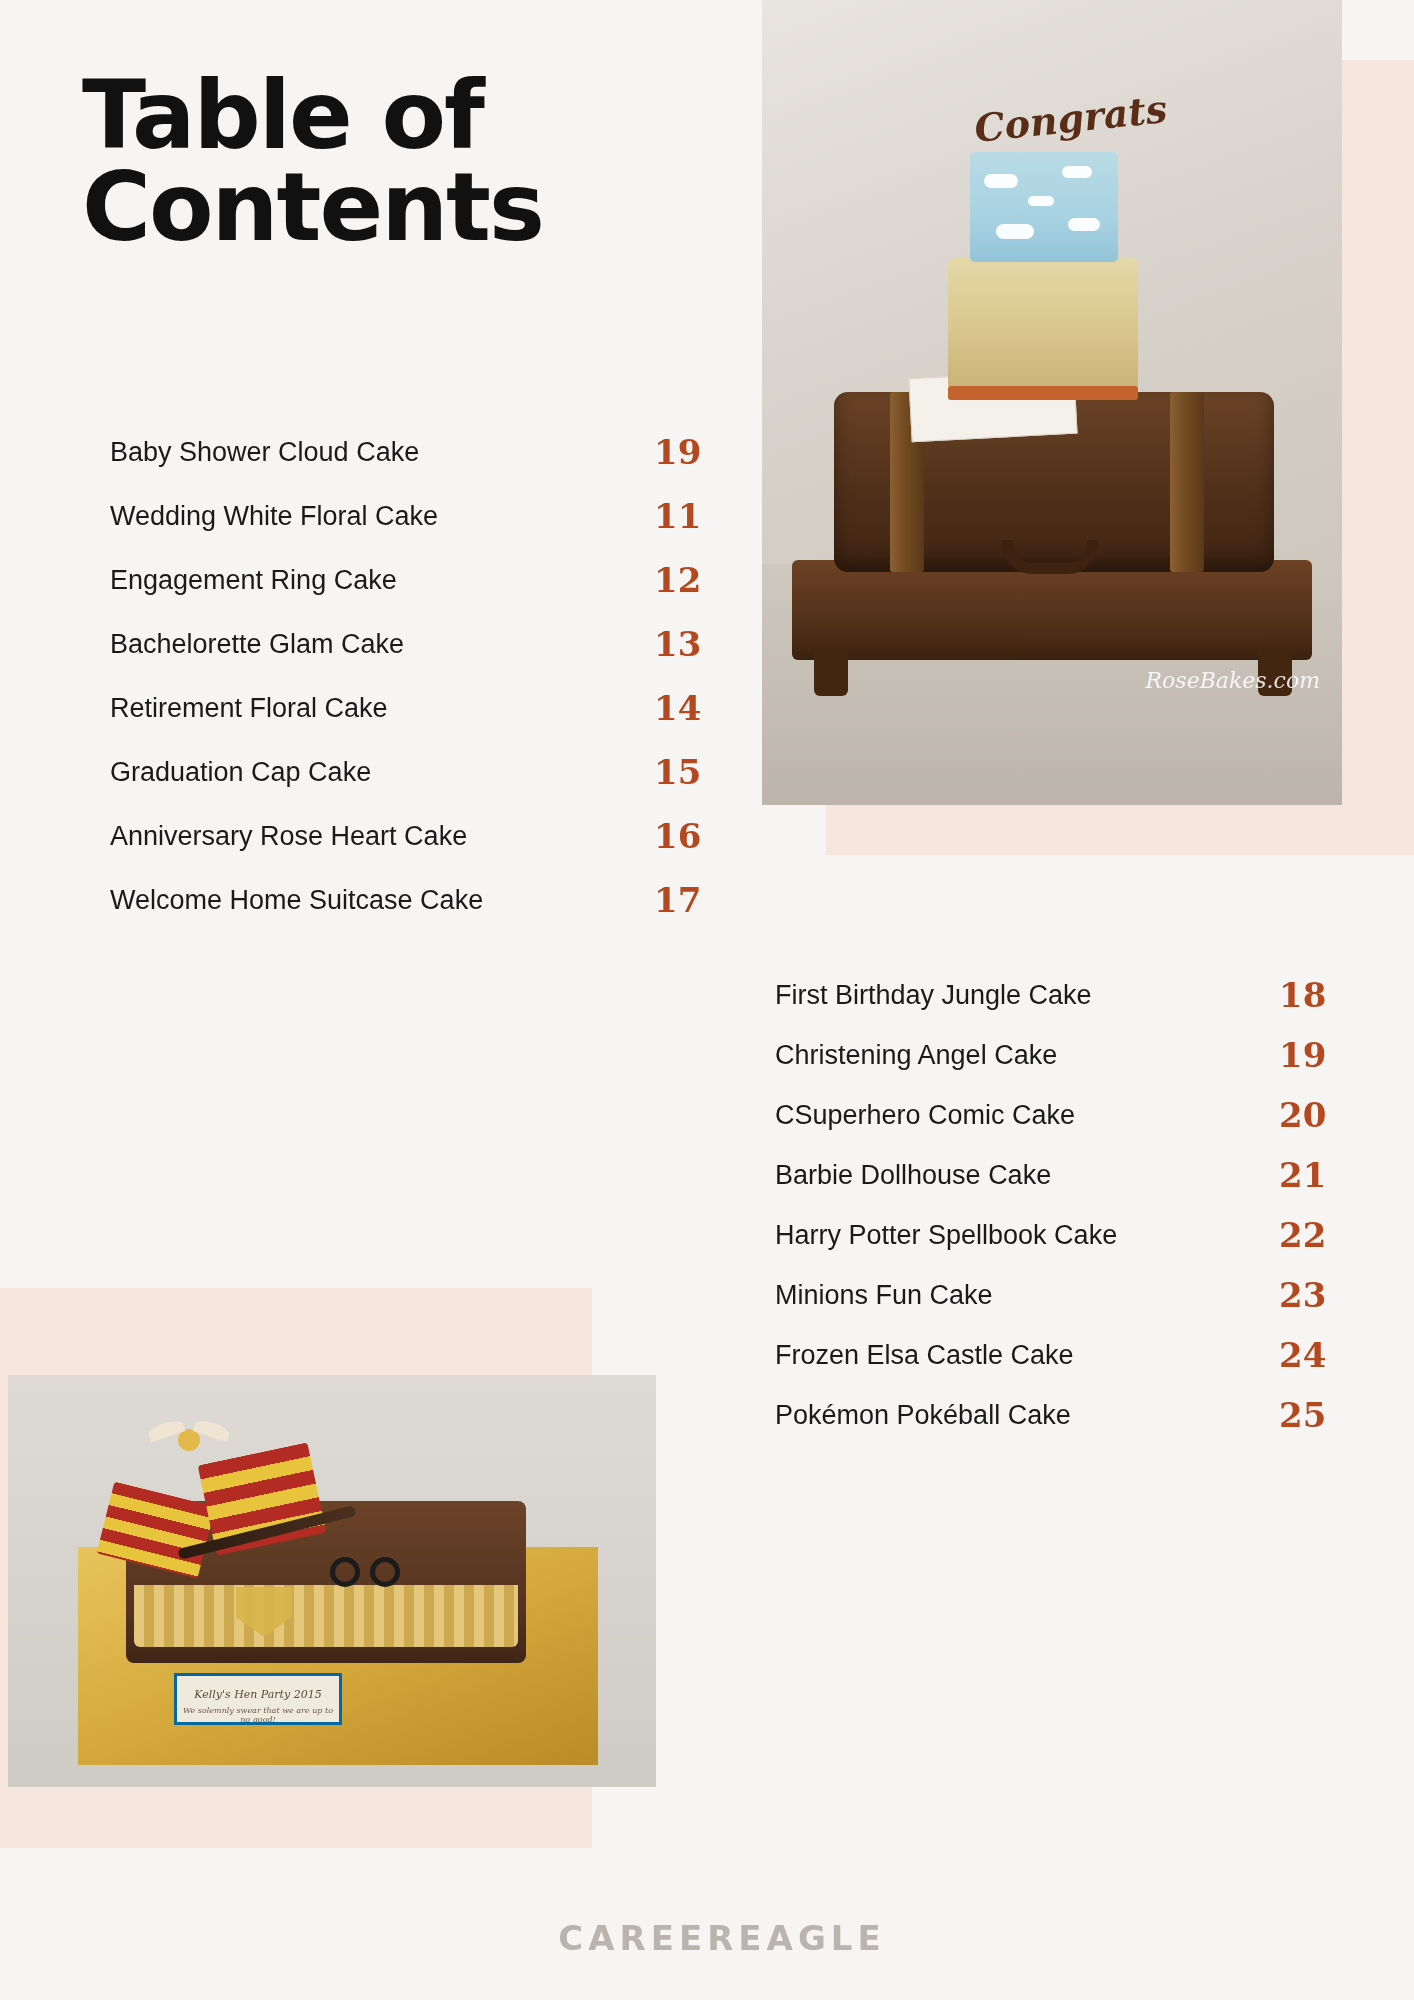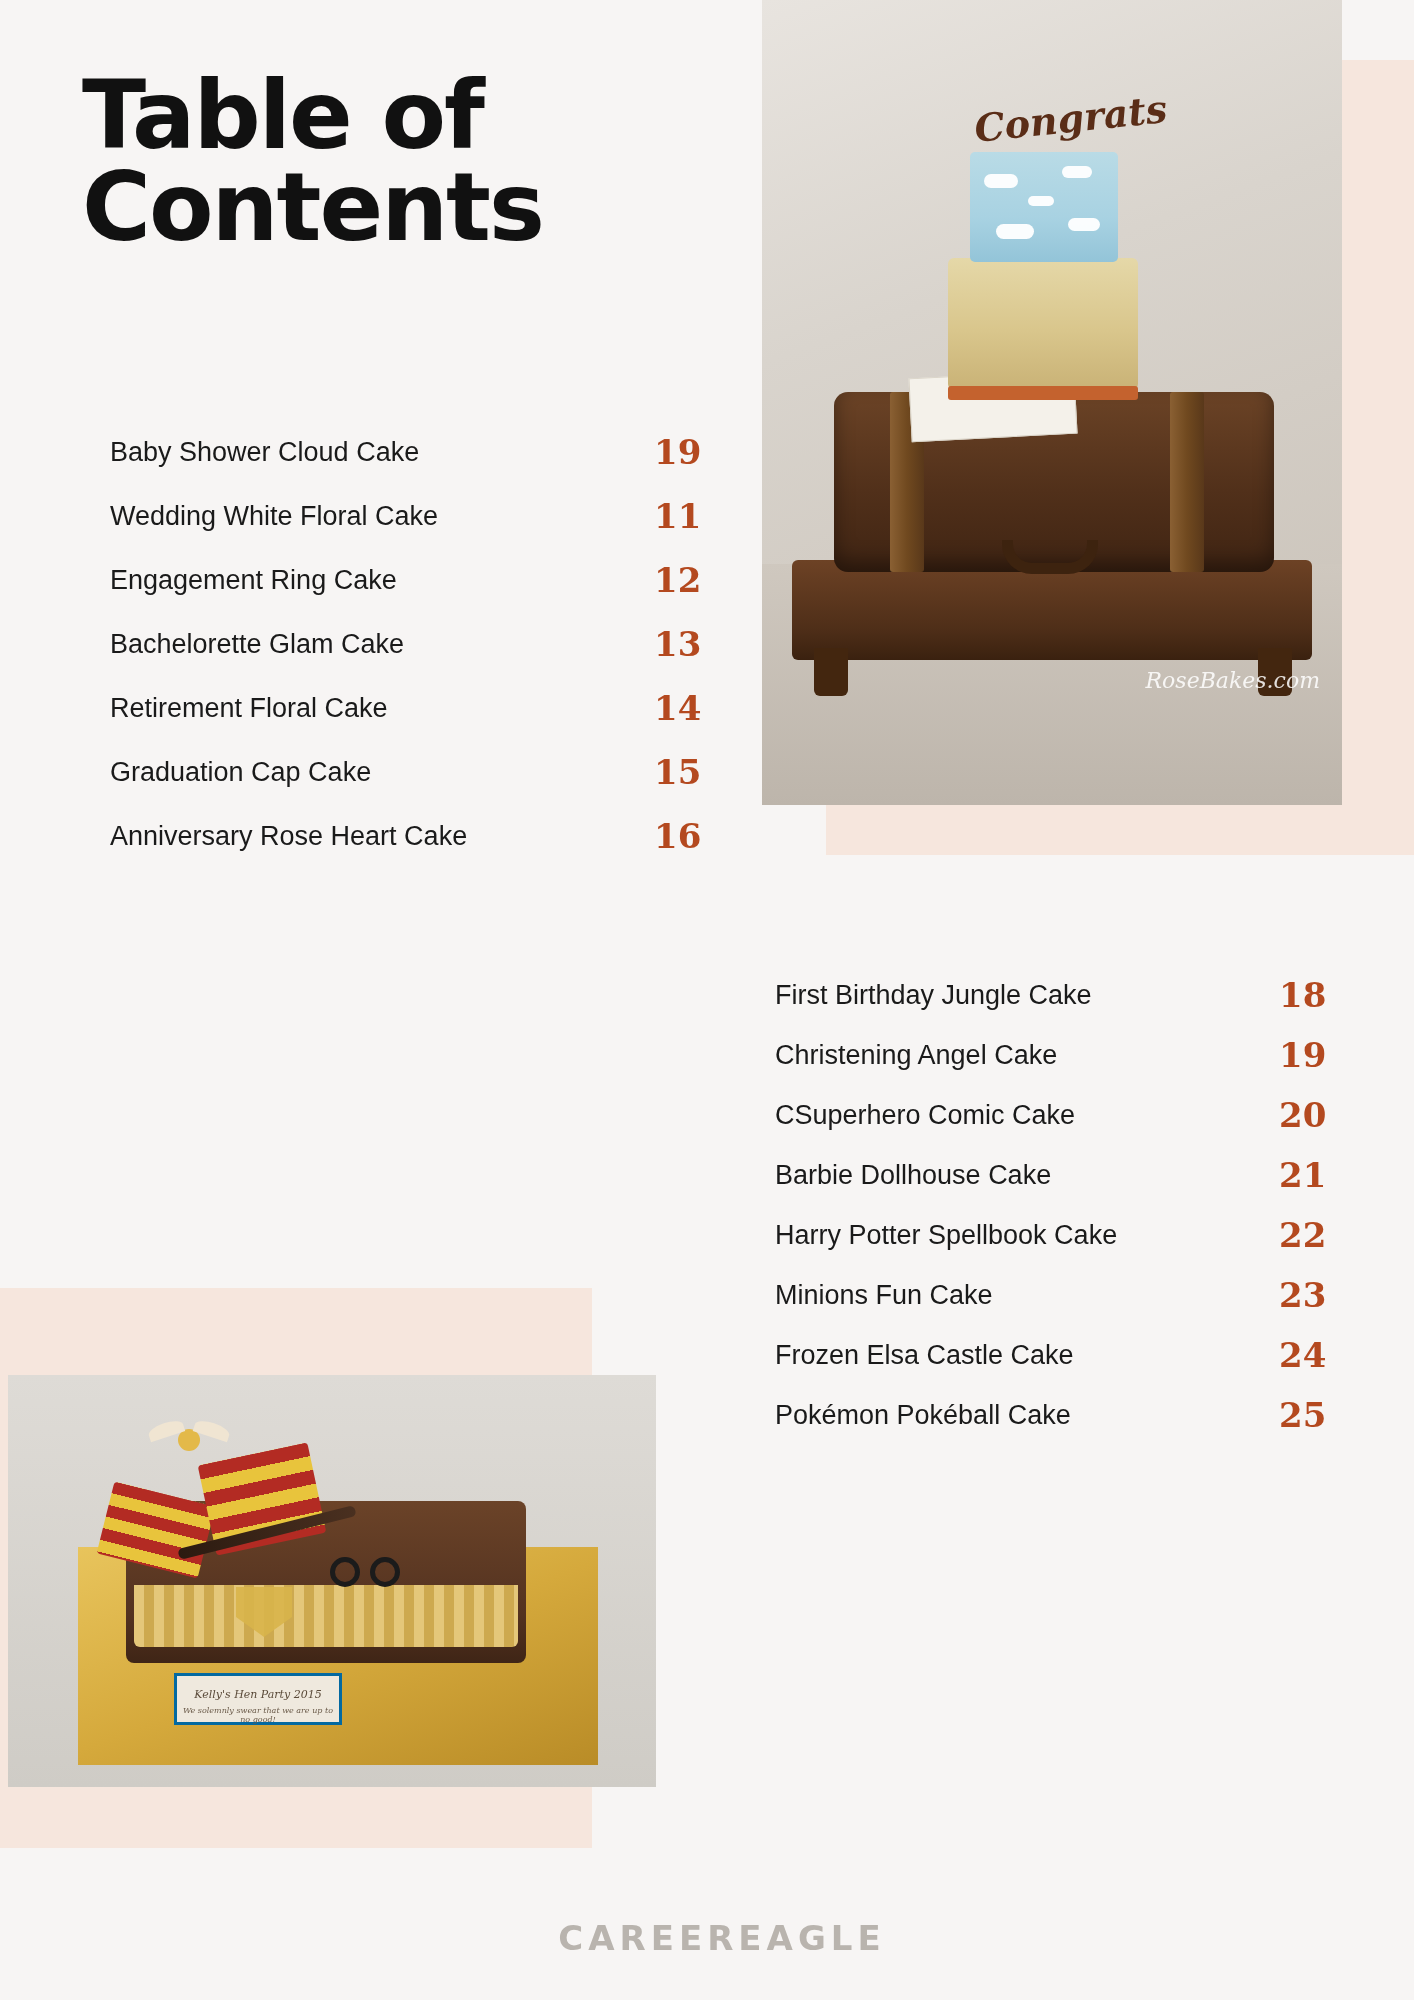--- a/index.html
+++ b/index.html
@@ -252,20 +252,24 @@
       <div class="toc-page">14</div>
     </div>
     <div class="toc-row">
       <div class="toc-label">Graduation Cap Cake</div>
       <div class="toc-page">15</div>
     </div>
     <div class="toc-row">
       <div class="toc-label">Anniversary Rose Heart Cake</div>
       <div class="toc-page">16</div>
     </div>
+    <div class="toc-row">
+      <div class="toc-label">Welcome Home Suitcase Cake</div>
+      <div class="toc-page">17</div>
+    </div>
   </div>
 
   <div class="toc toc-right">
     <div class="toc-row tight">
       <div class="toc-label">First Birthday Jungle Cake</div>
       <div class="toc-page">18</div>
     </div>
     <div class="toc-row tight">
       <div class="toc-label">Christening Angel Cake</div>
       <div class="toc-page">19</div>

